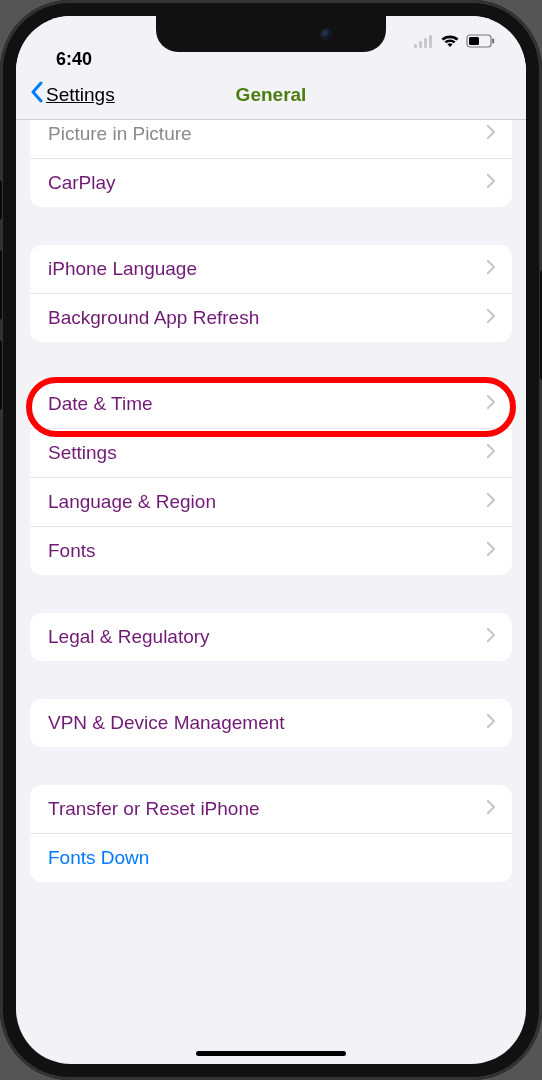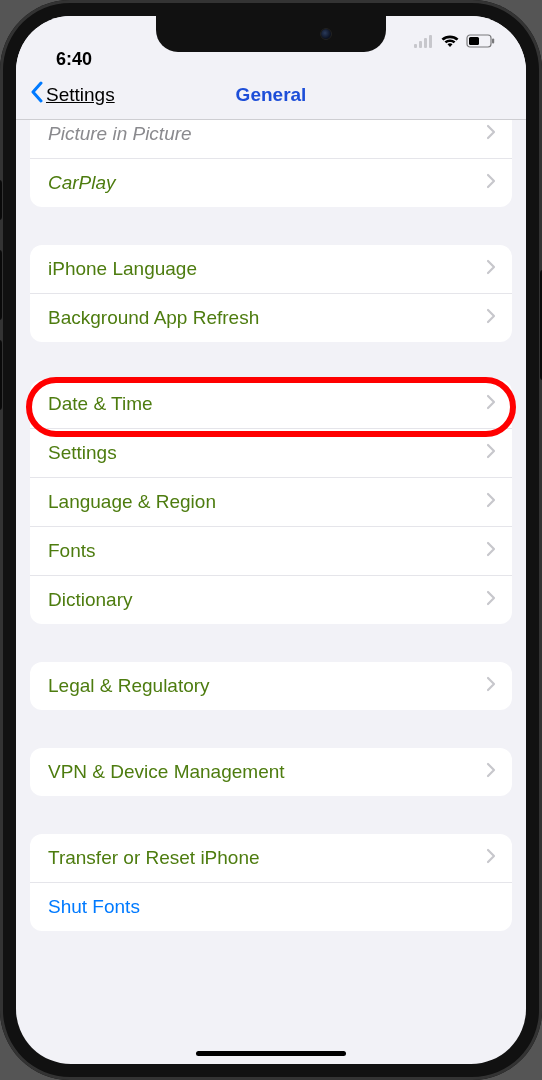--- a/index.html
+++ b/index.html
@@ -90,43 +90,43 @@
       align-items: center;
       gap: 2px;
       color: #000000;
       font-size: 19px;
     }
     .nav-back .lbl { text-decoration: underline; }
     .nav-title {
       margin: 17px auto;
       font-size: 19px;
       font-weight: 600;
-      color: #1d4ed8;
+      color: #4d7c0f;
     }
     .content {
       height: calc(100% - 104px);
       overflow: hidden;
       position: relative;
     }
     .group {
       margin: 0 14px 38px 14px;
       background: #fff;
       border-radius: 12px;
       overflow: hidden;
     }
-    .group.first { margin-top: -10px; border-top-left-radius: 0; border-top-right-radius: 0; font-style: italic;}
+    .group.first { margin-top: -10px; border-top-left-radius: 0; border-top-right-radius: 0;}
     .row {
       min-height: 48px;
       padding: 13px 16px 13px 18px;
       display: flex;
       align-items: center;
       justify-content: space-between;
       border-bottom: 1px solid #e5e5ea;
       font-size: 19px;
-      color: #4d7c0f;
+      color: #701a75;
       position: relative;
     }
     .row:last-child { border-bottom: none; }
     .row.cut { color: #8a8a8e; }
     .row.link { color: #007aff; }
     .chev { color: #c7c7cc; flex-shrink: 0; }
     .highlight-ring {
       position: absolute;
       border: 6px solid #f00;
       border-radius: 30px;
@@ -251,26 +251,20 @@
               <span class="chev"><svg width="10" height="16" viewBox="0 0 10 16">
                   <polyline points="2,2 8,8 2,14" fill="none" stroke="#c7c7cc" stroke-width="2.2" stroke-linecap="round" stroke-linejoin="round"></polyline>
                 </svg></span>
             </div>
             <div class="row">
               <span>Fonts</span>
               <span class="chev"><svg width="10" height="16" viewBox="0 0 10 16">
                   <polyline points="2,2 8,8 2,14" fill="none" stroke="#c7c7cc" stroke-width="2.2" stroke-linecap="round" stroke-linejoin="round"></polyline>
                 </svg></span>
             </div>
-            <div class="row">
-              <span>Dictionary</span>
-              <span class="chev"><svg width="10" height="16" viewBox="0 0 10 16">
-                  <polyline points="2,2 8,8 2,14" fill="none" stroke="#c7c7cc" stroke-width="2.2" stroke-linecap="round" stroke-linejoin="round"></polyline>
-                </svg></span>
-            </div>
           </div>
           <div class="group">
             <div class="row">
               <span>Legal &amp; Regulatory</span>
               <span class="chev"><svg width="10" height="16" viewBox="0 0 10 16">
                   <polyline points="2,2 8,8 2,14" fill="none" stroke="#c7c7cc" stroke-width="2.2" stroke-linecap="round" stroke-linejoin="round"></polyline>
                 </svg></span>
             </div>
           </div>
           <div class="group">
@@ -282,21 +276,21 @@
             </div>
           </div>
           <div class="group">
             <div class="row">
               <span>Transfer or Reset iPhone</span>
               <span class="chev"><svg width="10" height="16" viewBox="0 0 10 16">
                   <polyline points="2,2 8,8 2,14" fill="none" stroke="#c7c7cc" stroke-width="2.2" stroke-linecap="round" stroke-linejoin="round"></polyline>
                 </svg></span>
             </div>
             <div class="row link">
-              <span>Shut Fonts</span>
+              <span>Fonts Down</span>
             </div>
           </div>
         </div>
       <div class="highlight-ring"></div>
     </div>
 
     <div class="home-indicator"></div>
   </div>
 </div>
 

